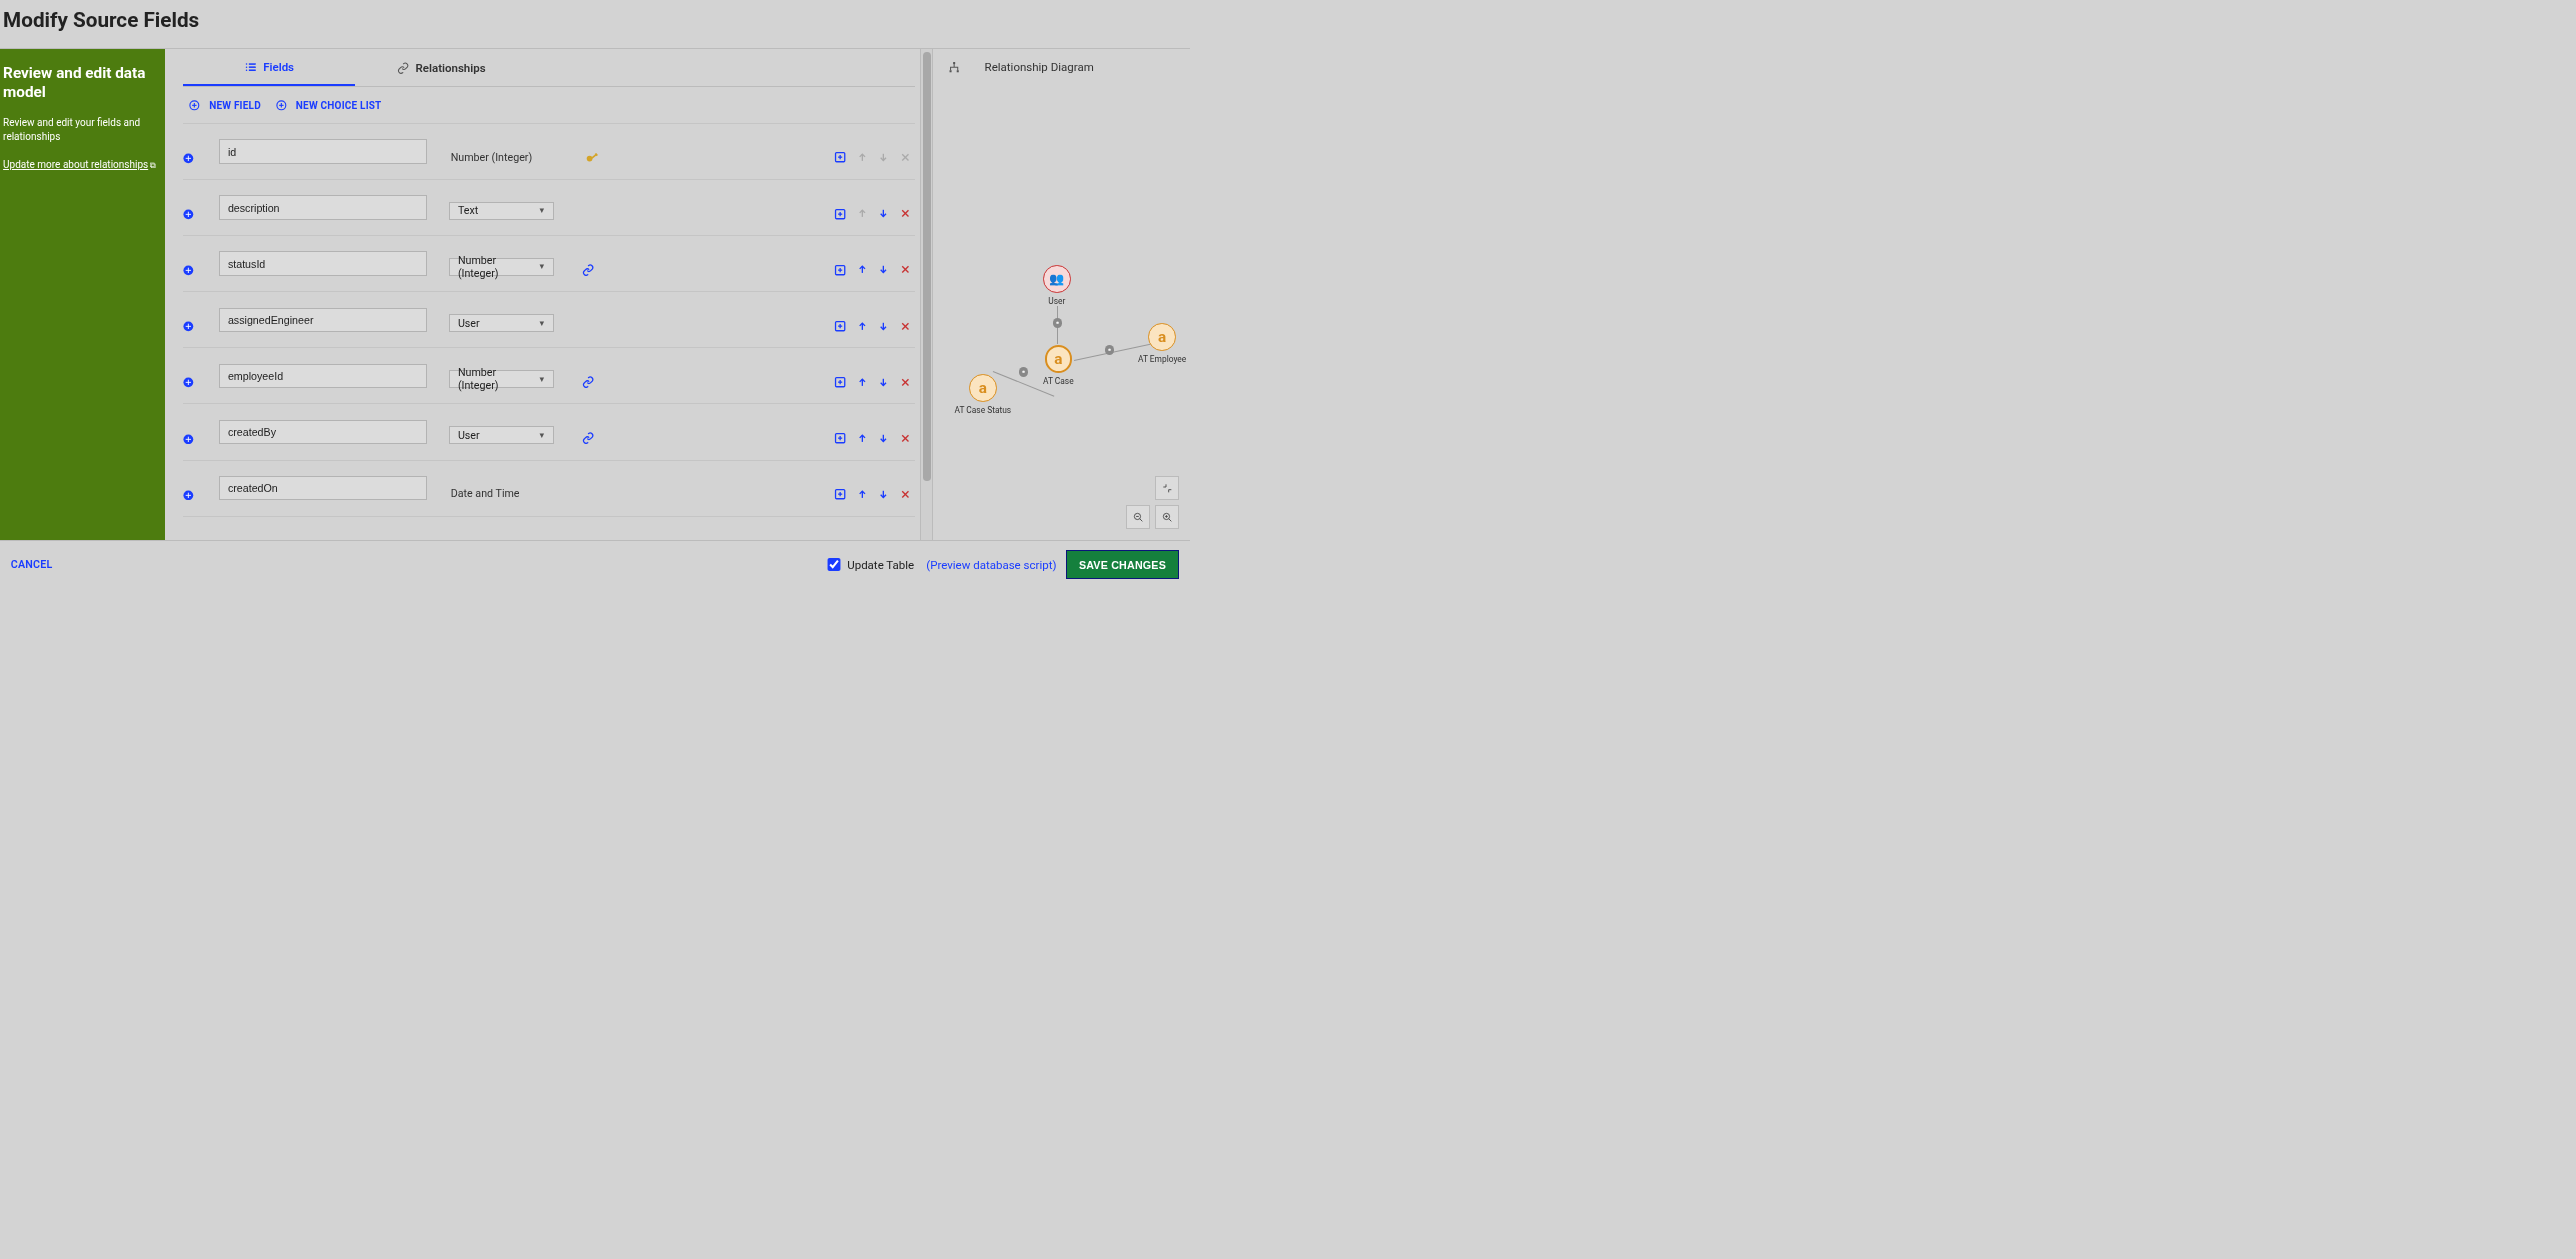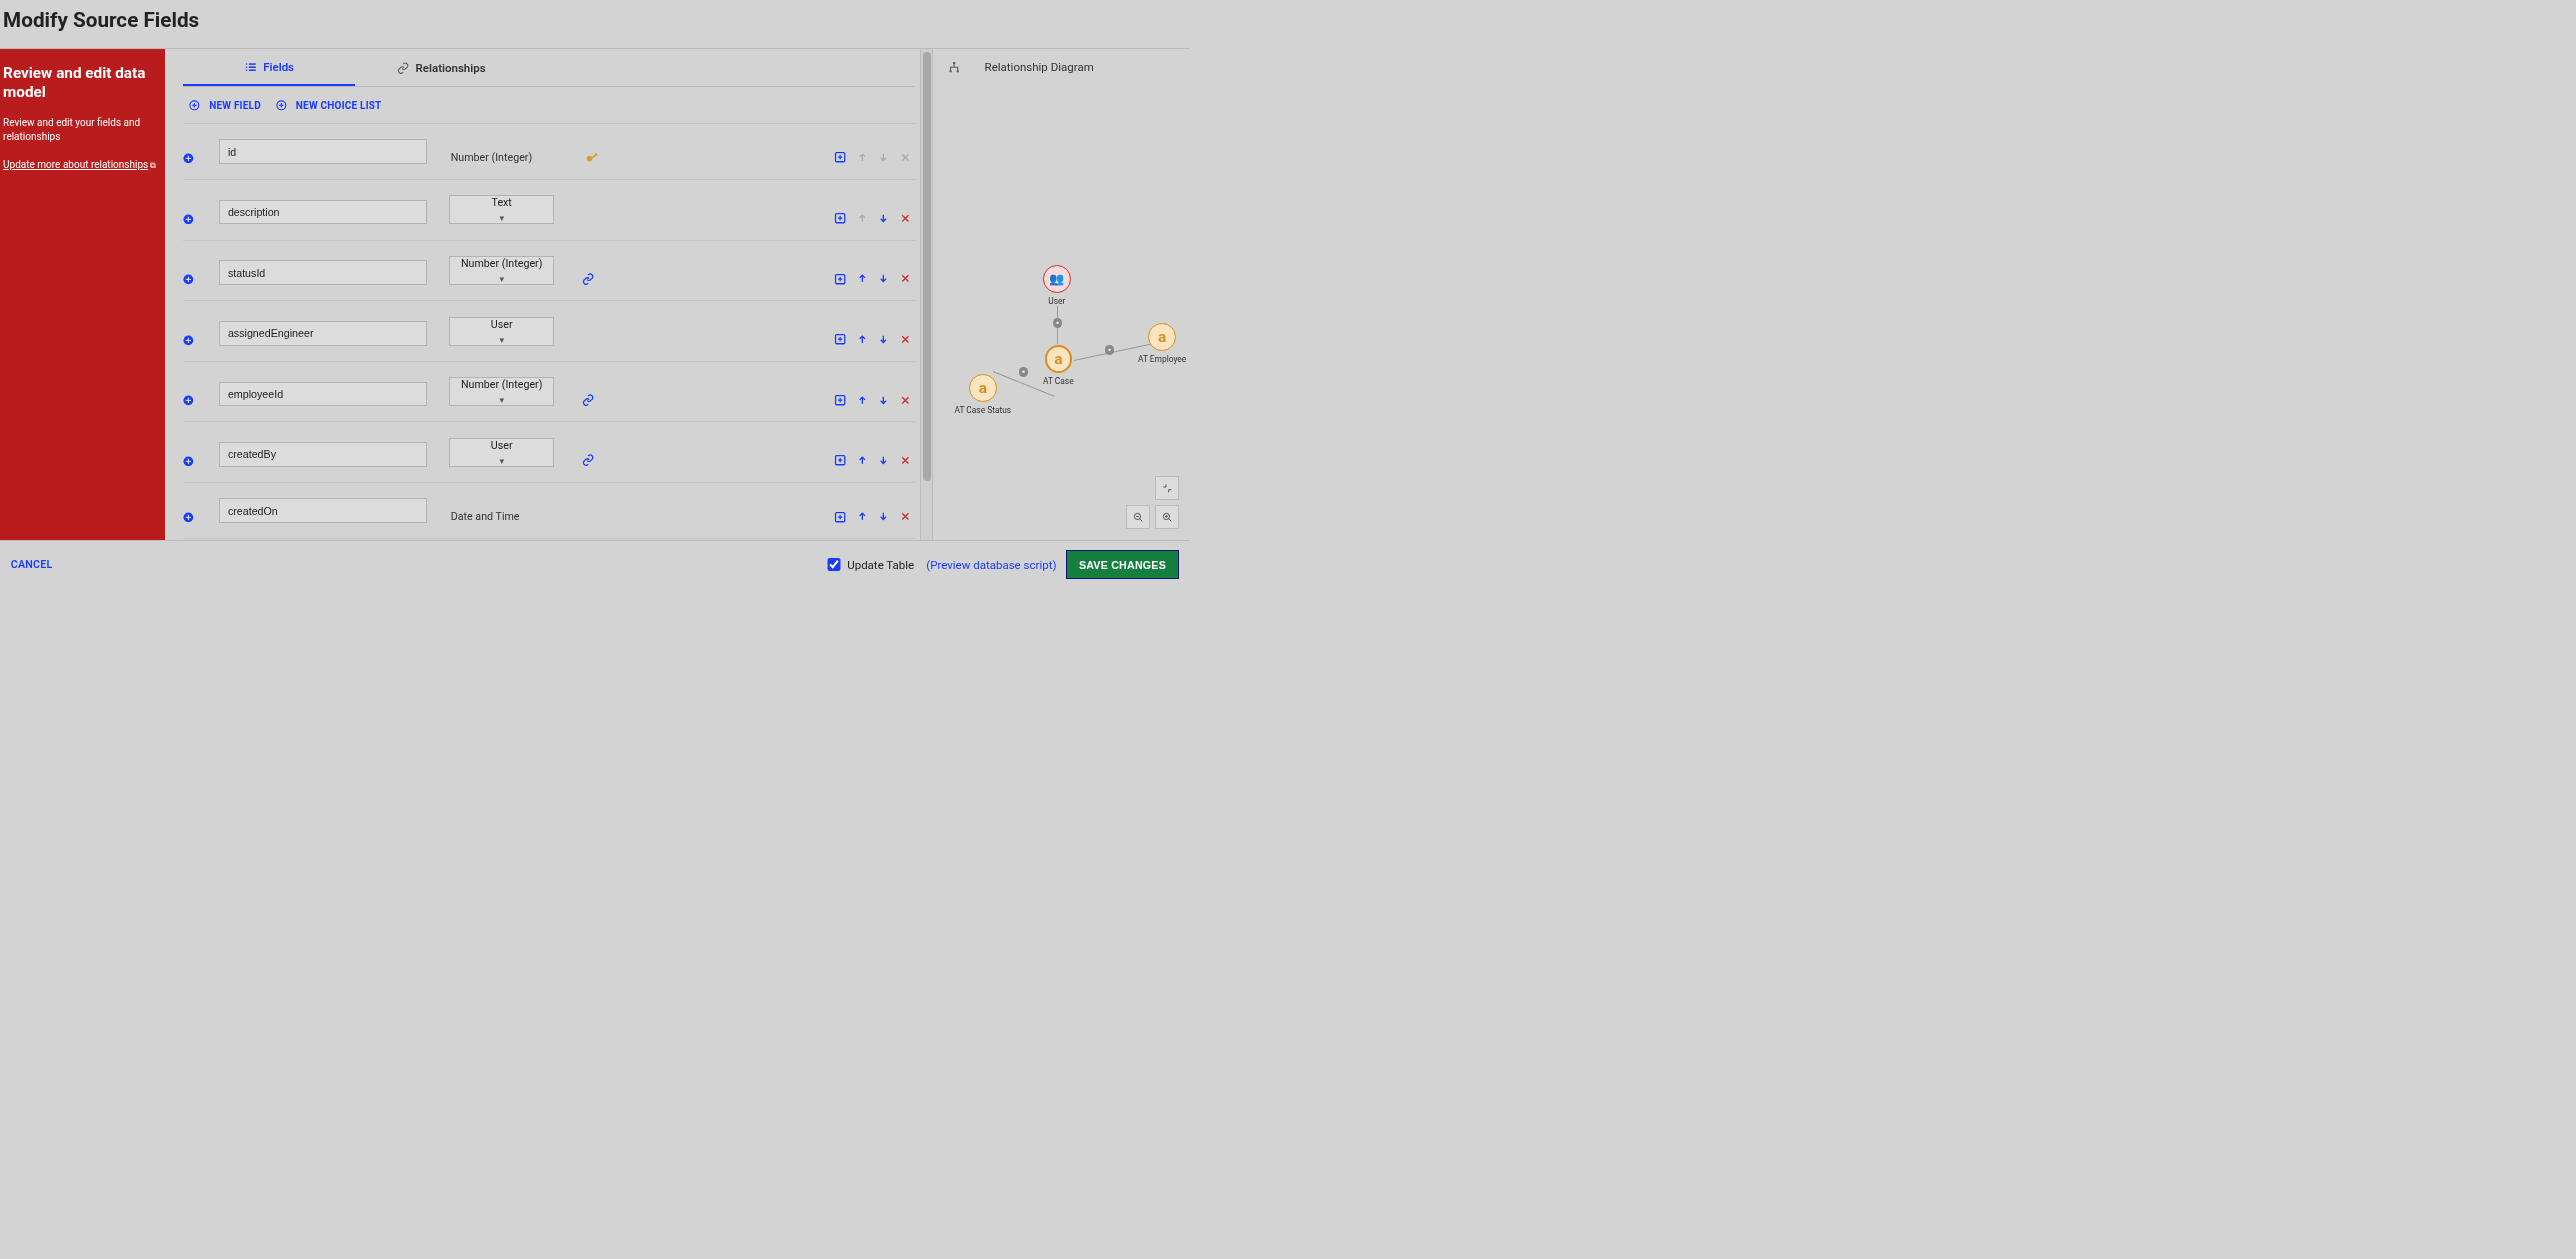--- a/index.html
+++ b/index.html
@@ -22,21 +22,21 @@
     position: absolute;
     top: 48px;
     left: 0;
     right: 0;
     bottom: 48px;
     background: #d3d3d3;
     border-top: 0.8px solid #bbb;
   }
   .sidebar {
     width: 165px;
-    background: #b91c1c;
+    background: #4d7c0f;
     color: #fff;
     padding: 15.3px 6.1px 0 3.1px;
   }
   .sidebar-heading {
     font-size: 15.3px;
     font-weight: 700;
     line-height: 1.25;
     margin-bottom: 13.8px;
   }
   .sidebar-sub {
@@ -130,33 +130,32 @@
     flex-shrink:0;
   }
   .field-type-ro {
     font-size: 10.7px;
     color: #333;
     margin-left: 1.5px;
     flex-shrink:0;
   }
   .field-type-select {
     width: 105px;
-    height: 29px;
+    height: 18px;
     background: #dcdcdc;
     border: 0.8px solid #b3b3b3;
     padding: 0 7.7px;
     font-size: 10.7px;
     color: #222;
     display: flex;
     align-items: center;
     justify-content: space-between;
     cursor: pointer;
     margin-left: 0px;
     flex-shrink:0;
-    flex-direction:column;
   }
   .caret { font-size:7.7px; color:#555;}
   .link-icon { color:#1a3cff; margin-left: 6.1px; cursor:pointer; flex-shrink:0;}
   .key-icon { color:#d4a428; margin-left: 31px; flex-shrink:0;}
   .spacer { flex:1; }
   .row-actions { display:flex; gap:10.7px; align-items:center; flex-shrink:0; padding-right:4.6px;}
   .act { cursor:pointer; display:inline-flex; }
   .act.disabled { color:#aaa; cursor:default;}
   .act.plus2 { color:#1a3cff;}
   

